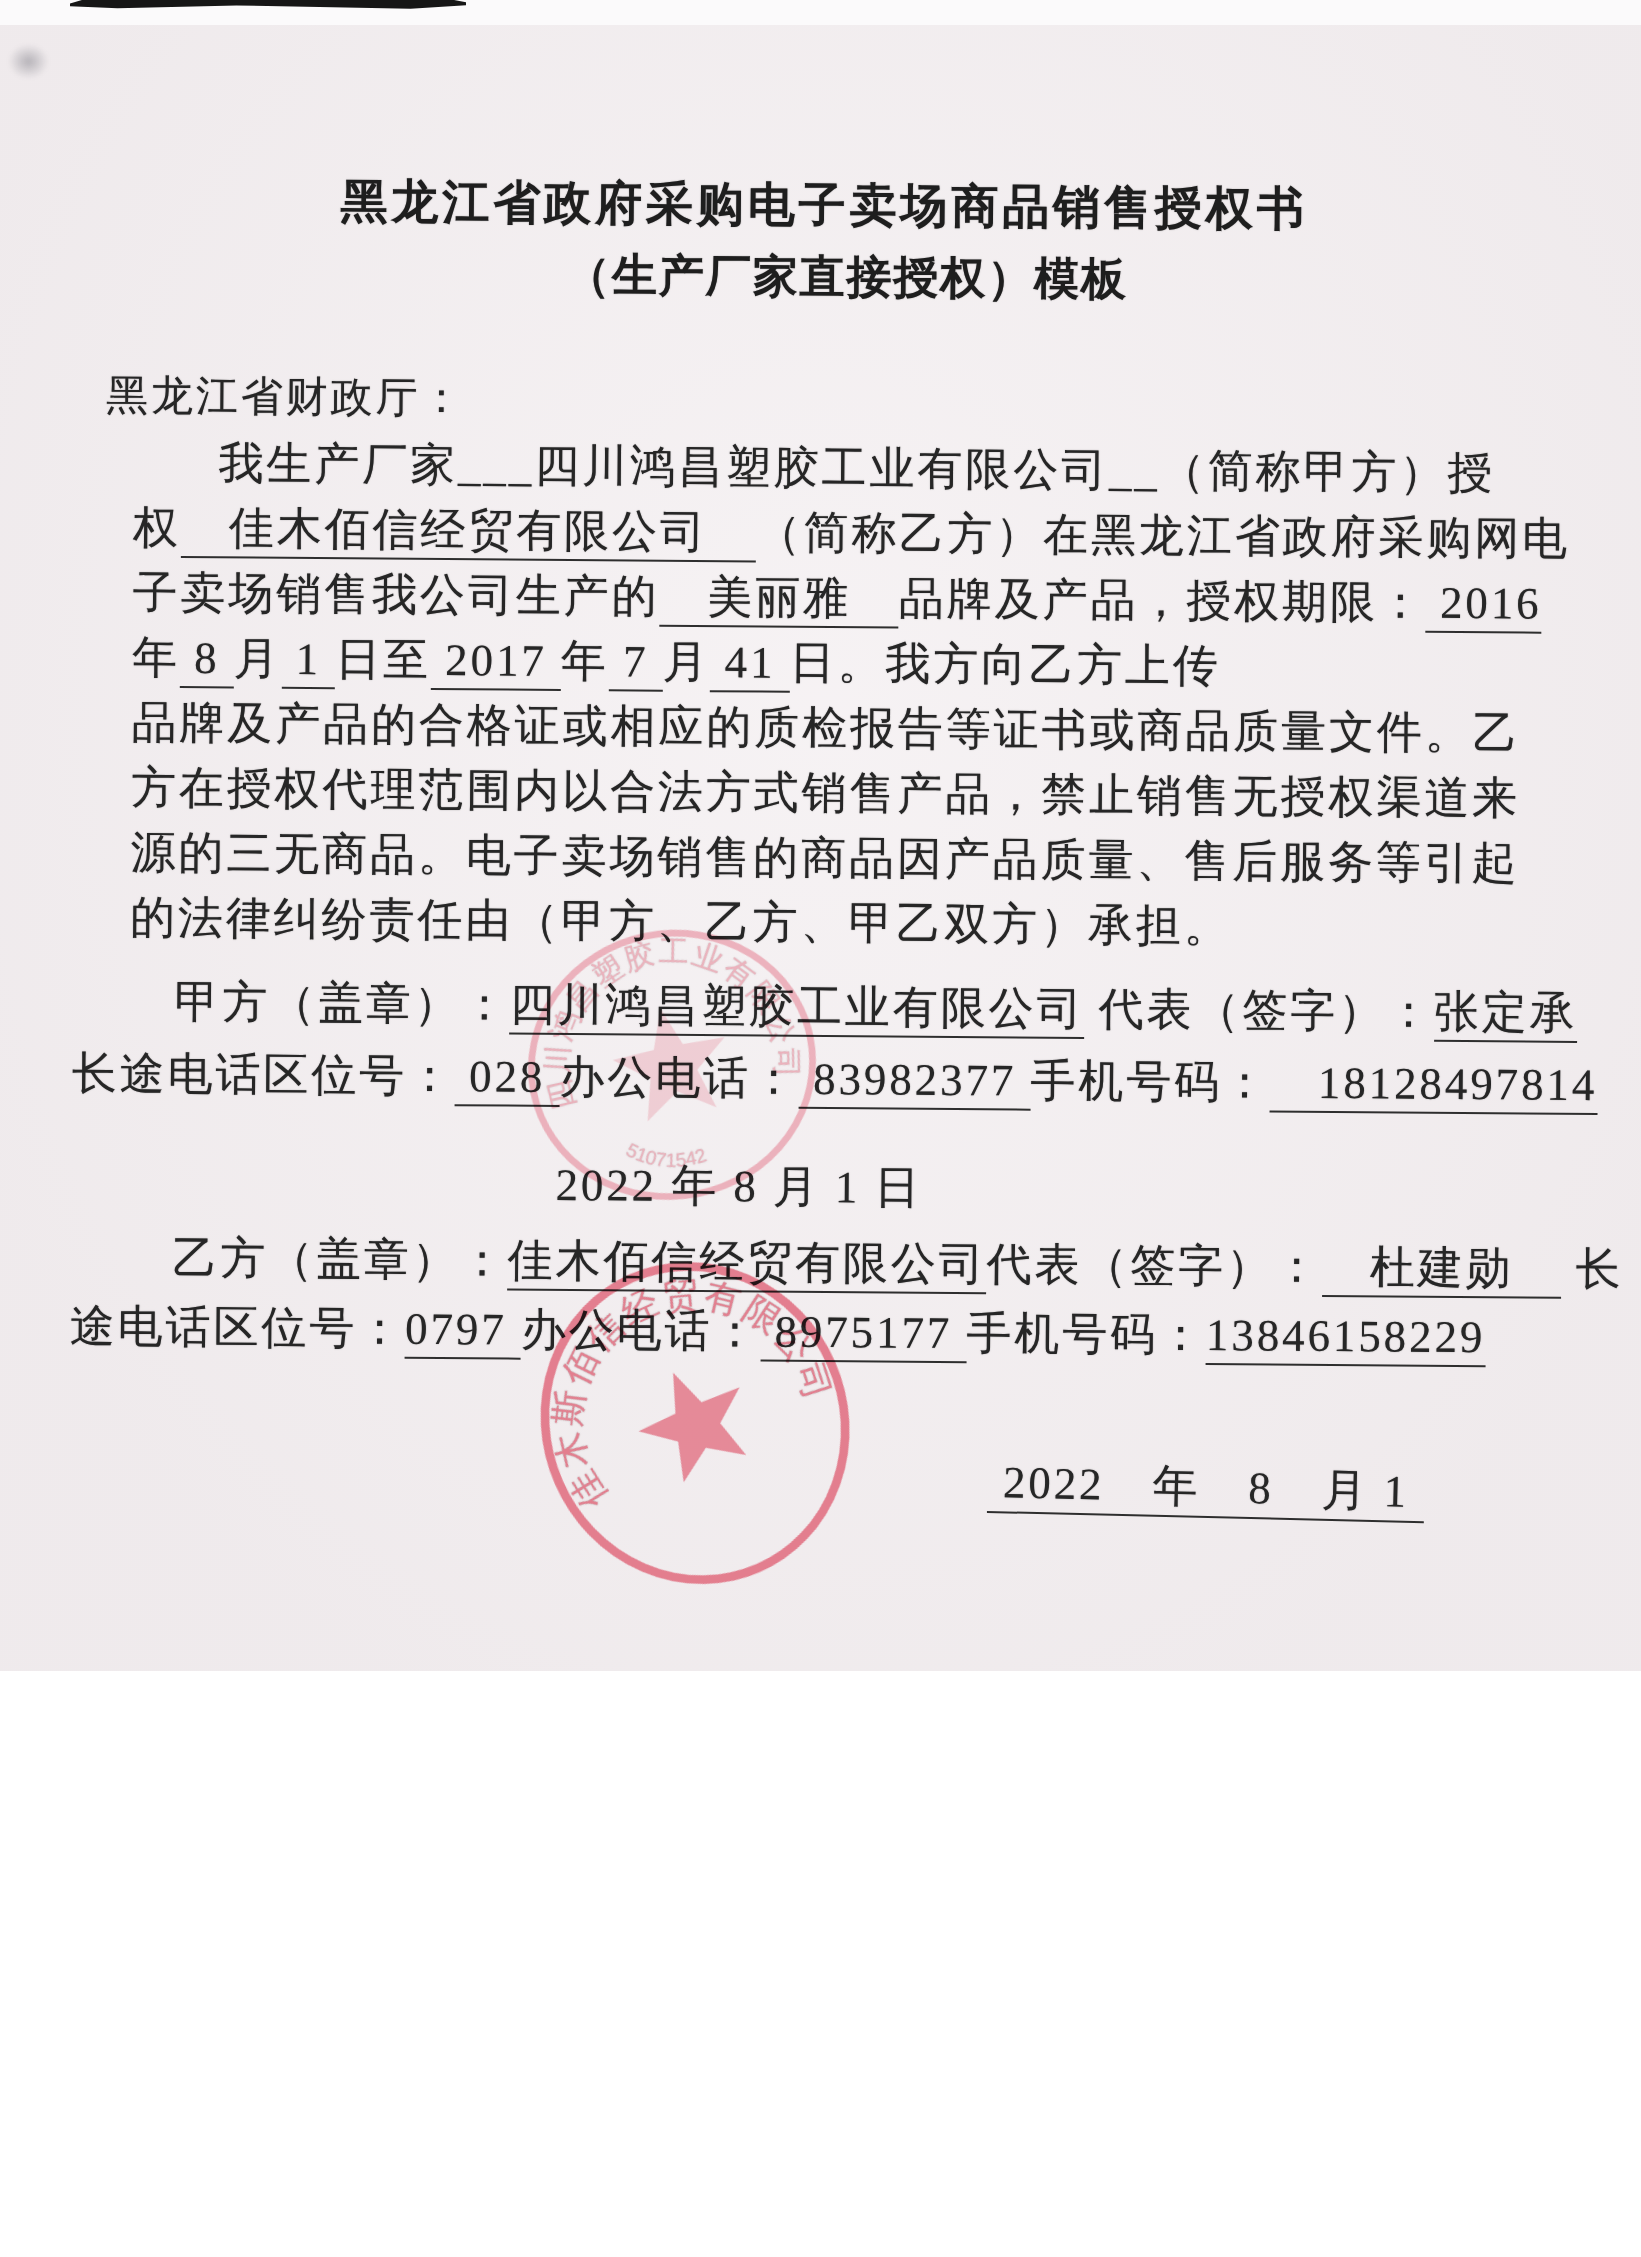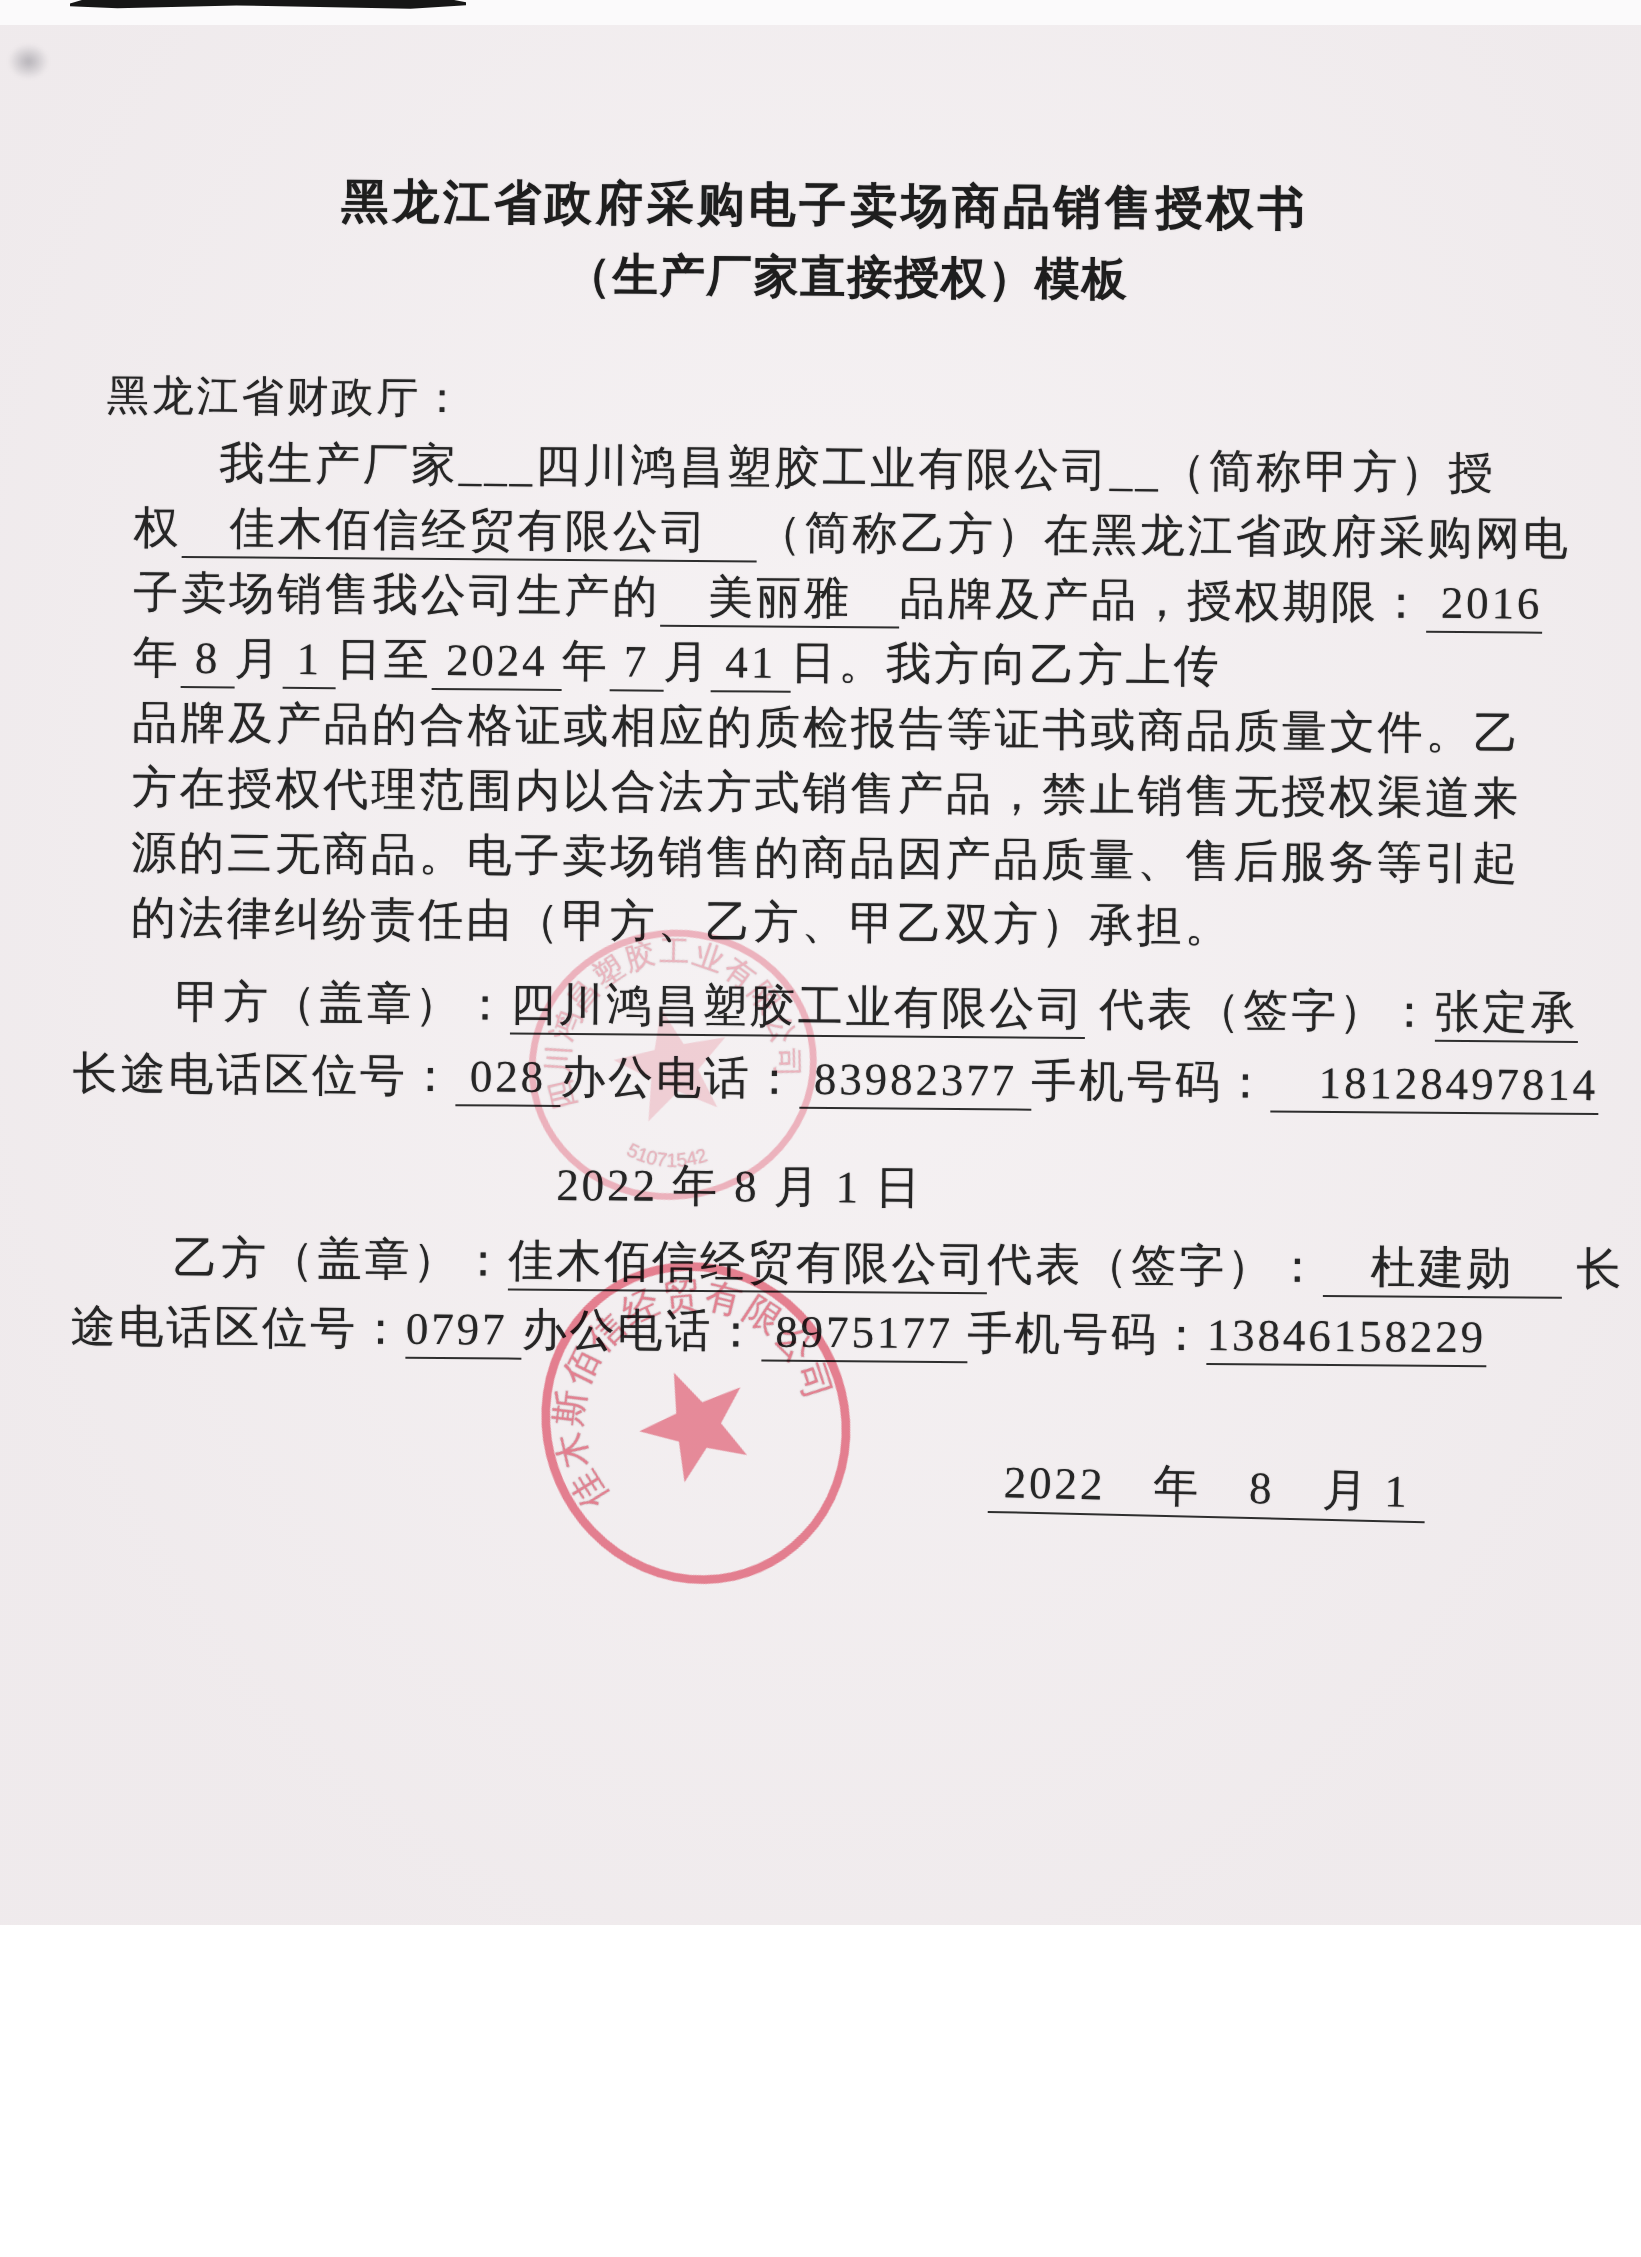--- a/index.html
+++ b/index.html
@@ -1,16 +1,16 @@
 <!DOCTYPE html>
 <html><head>
 <meta charset="utf-8">
 <style>
   html,body{margin:0;padding:0;background:#ffffff;}
-  .page{position:relative;width:1641px;height:1925px;overflow:hidden;
+  .page{position:relative;width:1641px;height:1671px;overflow:hidden;
         background:#f3eef0;
         font-family:"Liberation Serif","DejaVu Serif",serif;color:#262626;}
   .page::before{content:"";position:absolute;inset:0;
         background:radial-gradient(ellipse at 50% 42%, rgba(255,255,255,0.25), rgba(0,0,0,0.015) 80%);}
   .scan-strip-top{position:absolute;left:0;top:0;width:1641px;height:25px;background:#fbfafb;}
   .scan-strip-bottom{position:absolute;left:0;top:2205px;width:1641px;height:52px;background:#fcfcfc;}
   .top-black-band{position:absolute;left:70px;top:0;width:396px;height:8.7px;background:#161616;
         clip-path:polygon(0 40%,3% 0,97% 0,100% 25%,100% 60%,86% 100%,42% 62%,12% 95%,0 72%);}
   .corner-smudge{position:absolute;left:7.7px;top:44px;width:41px;height:35px;border-radius:50%;
         background:radial-gradient(rgba(75,75,88,0.35),rgba(75,75,88,0) 70%);filter:blur(1.9px);}
@@ -67,21 +67,21 @@
   <div class="doc doc-text">
     <div class="title title1">黑龙江省政府采购电子卖场商品销售授权书</div>
     <div class="title title2">（生产厂家直接授权）模板</div>
 
     <div class="salutation">黑龙江省财政厅：</div>
 
     <div class="bodyblock">
       <div class="line indent1"><span>我生产厂家</span><span>___</span><span>四川鸿昌塑胶工业有限公司</span><span>__</span><span>（简称甲方）授</span></div>
       <div class="line"><span>权</span><span class="u">　佳木佰信经贸有限公司　</span><span>（简称乙方）在黑龙江省政府采购网电</span></div>
       <div class="line"><span>子卖场销售我公司生产的</span><span class="u">　美丽雅　</span><span>品牌及产品，授权期限：</span><span class="u">  2016  </span></div>
-      <div class="line"><span>年</span><span class="u">  8  </span><span>月</span><span class="u">  1  </span><span>日至</span><span class="u">  2024  </span><span>年</span><span class="u">  7  </span><span>月</span><span class="u">  41  </span><span>日。我方向乙方上传</span></div>
+      <div class="line"><span>年</span><span class="u">  8  </span><span>月</span><span class="u">  1  </span><span>日至</span><span class="u">  2017  </span><span>年</span><span class="u">  7  </span><span>月</span><span class="u">  41  </span><span>日。我方向乙方上传</span></div>
       <div class="line"><span>品牌及产品的合格证或相应的质检报告等证书或商品质量文件。乙</span></div>
       <div class="line"><span>方在授权代理范围内以合法方式销售产品，禁止销售无授权渠道来</span></div>
       <div class="line"><span>源的三无商品。电子卖场销售的商品因产品质量、售后服务等引起</span></div>
       <div class="line"><span>的法律纠纷责任由（甲方、乙方、甲乙双方）承担。</span></div>
     </div>
 
     <div class="absline pa-sign"><span>甲方（盖章）：</span><span class="u">四川鸿昌塑胶工业有限公司</span><span> 代表（签字）：</span><span class="u">张定承</span></div>
     <div class="absline pa-phone"><span>长途电话区位号：</span><span class="u"> 028 </span><span>办公电话：</span><span class="u">  83982377  </span><span>手机号码：</span><span class="u">　18128497814</span></div>
     <div class="absline pa-date"><span>2022 年 8 月 1 日</span></div>
 

